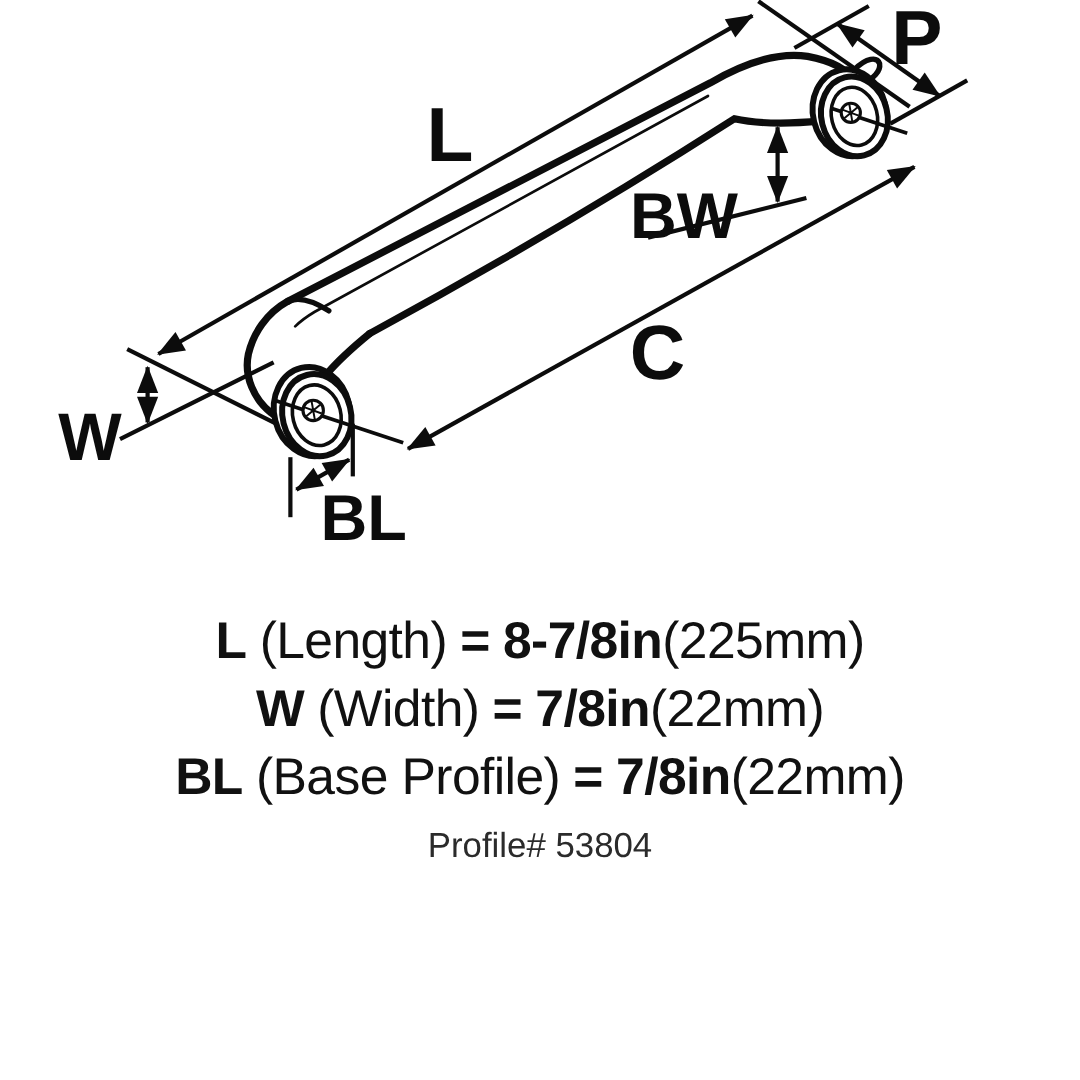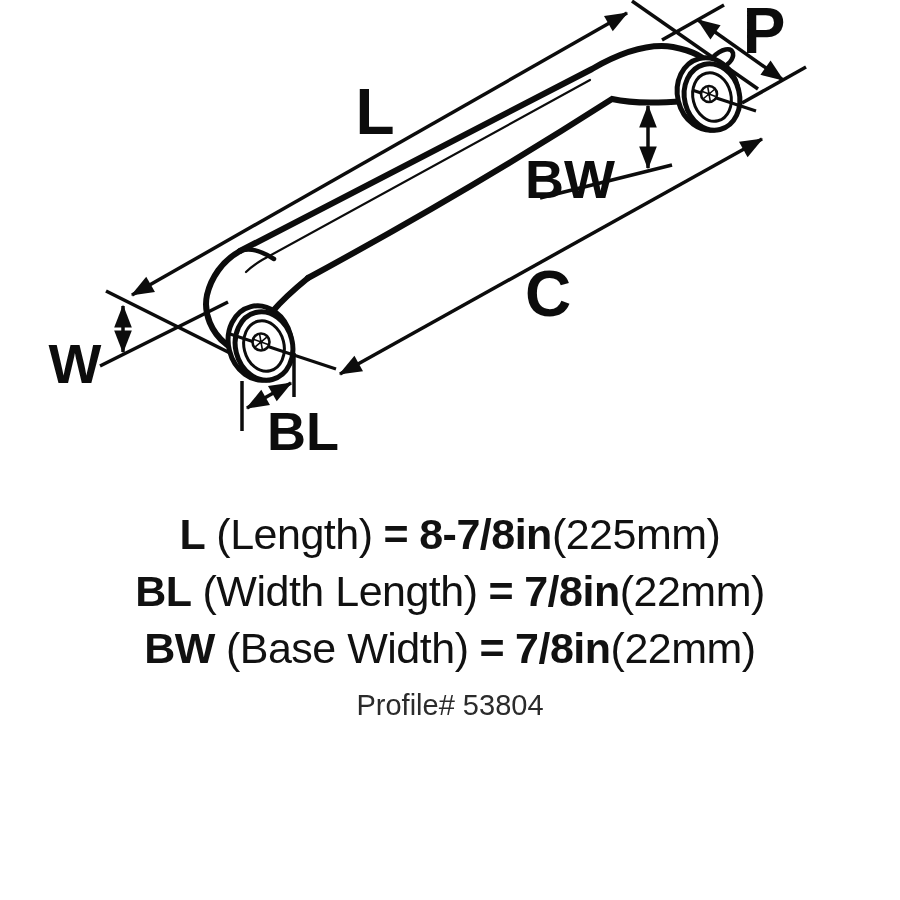--- a/index.html
+++ b/index.html
@@ -135,21 +135,21 @@
         <text x="570" y="198" font-size="54">BW</text>
       </g>
     </svg>
   </div>
 
   <div class="specs">
     <div class="spec-row">
       <span class="b abbr">L</span><span class="r nm">(Length)</span><span class="b eq">=</span><span class="b">8-7/8in</span><span class="r">(225mm)</span>
     </div>
     <div class="spec-row">
-      <span class="b abbr">BL</span><span class="r nm">(Width Length)</span><span class="b eq">=</span><span class="b">7/8in</span><span class="r">(22mm)</span>
+      <span class="b abbr">W</span><span class="r nm">(Width)</span><span class="b eq">=</span><span class="b">7/8in</span><span class="r">(22mm)</span>
     </div>
     <div class="spec-row">
-      <span class="b abbr">BW</span><span class="r nm">(Base Width)</span><span class="b eq">=</span><span class="b">7/8in</span><span class="r">(22mm)</span>
+      <span class="b abbr">BL</span><span class="r nm">(Base Profile)</span><span class="b eq">=</span><span class="b">7/8in</span><span class="r">(22mm)</span>
     </div>
     <div class="profile">Profile# 53804</div>
   </div>
 
 </div>
 
 </body></html>

